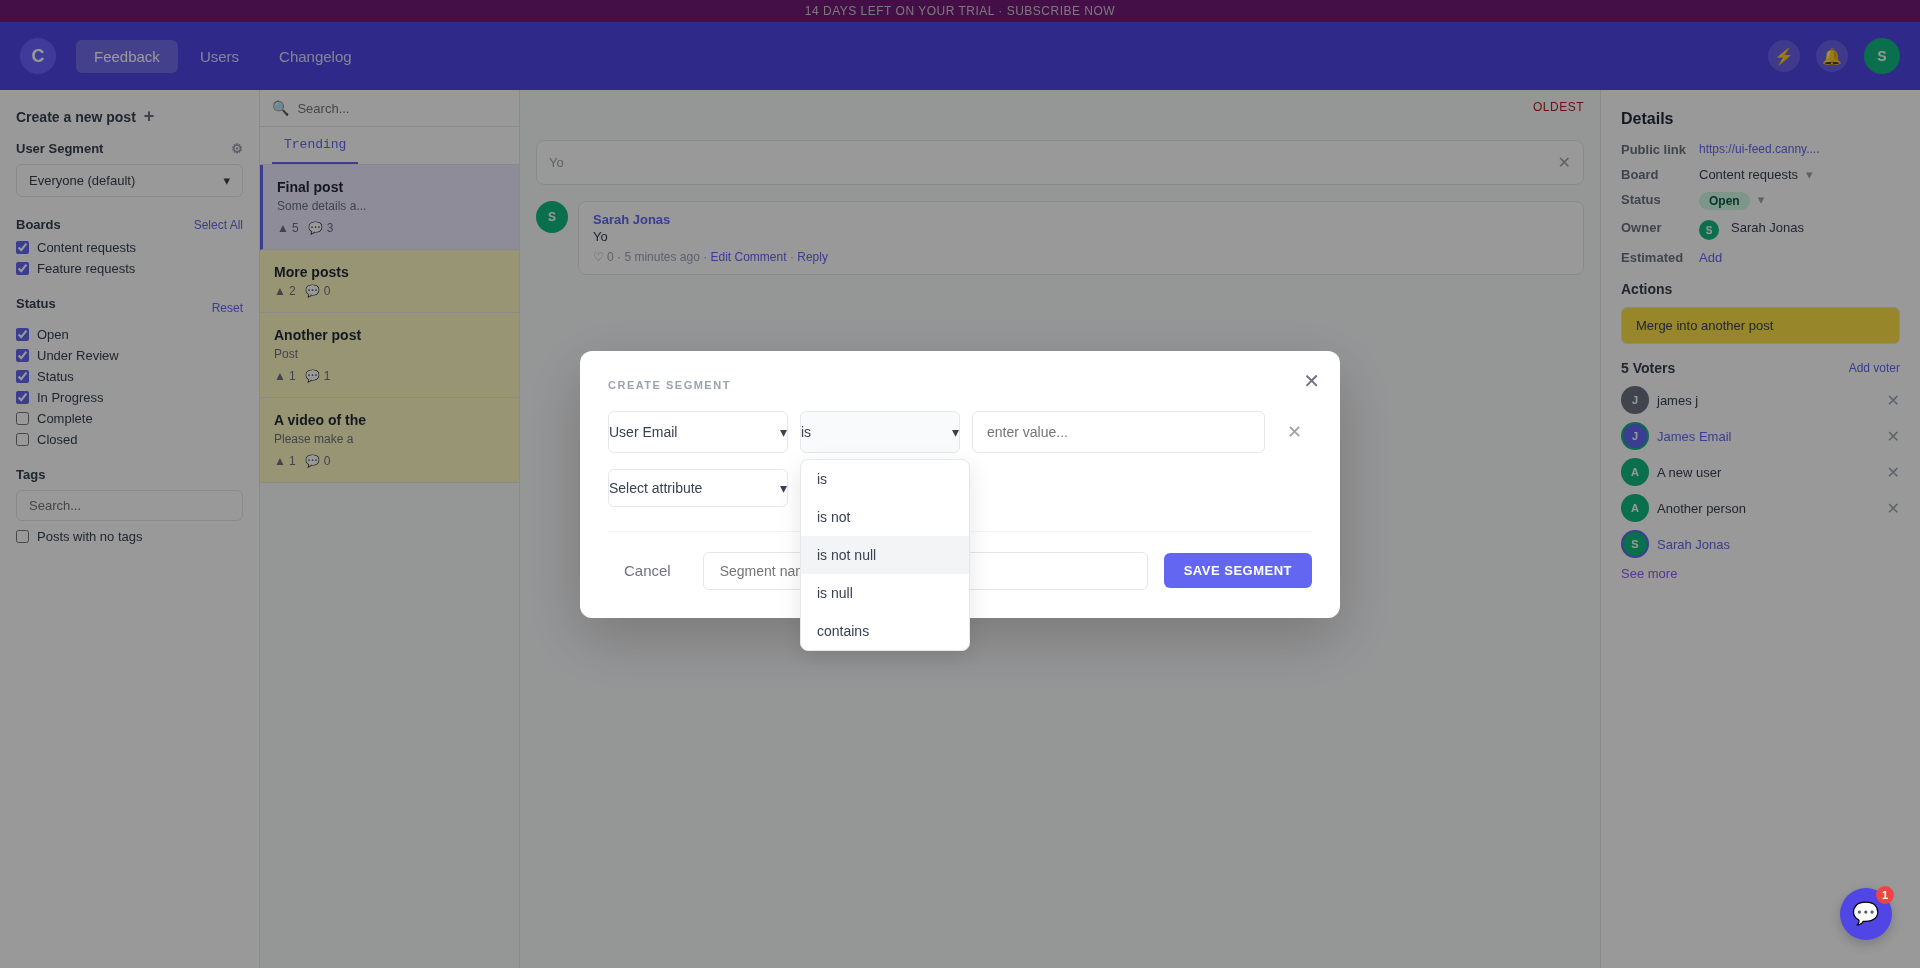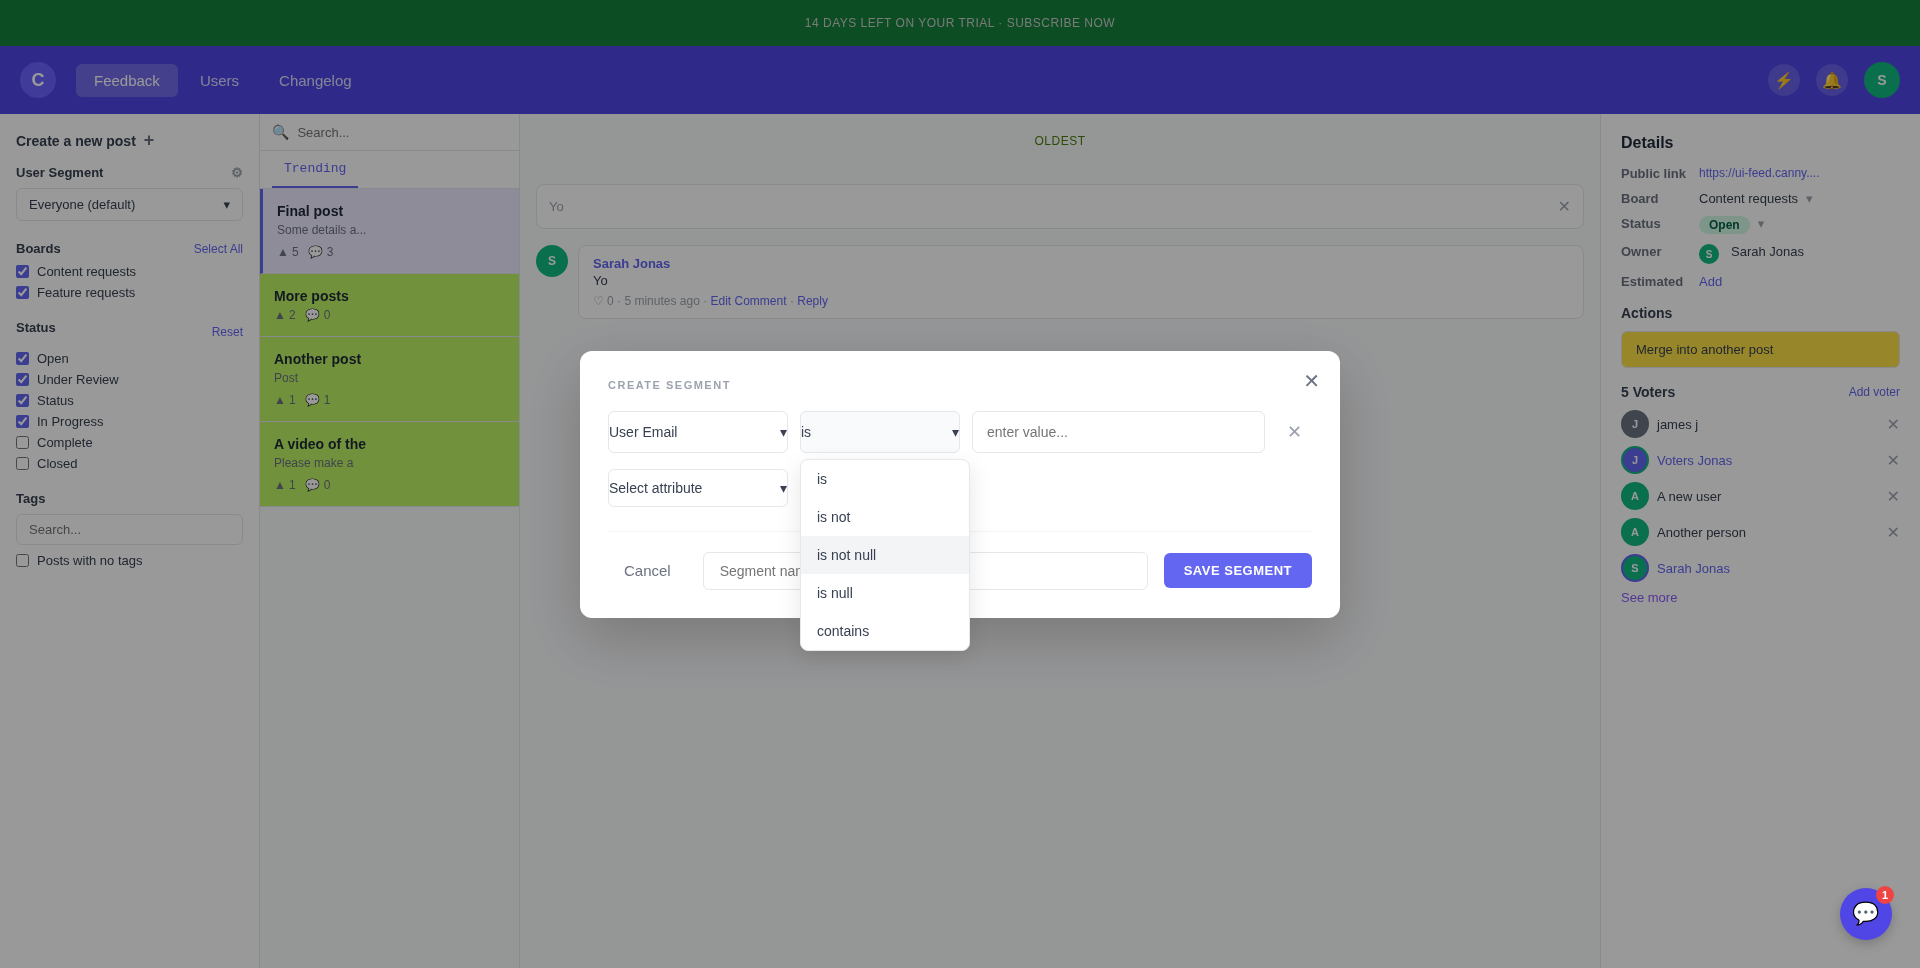--- a/index.html
+++ b/index.html
@@ -1,24 +1,24 @@
 <!DOCTYPE html>
 <html><head>
   <meta charset="utf-8">
   <style>
     * { box-sizing: border-box; margin: 0; padding: 0; }
     body { font-family: -apple-system, BlinkMacSystemFont, 'Segoe UI', sans-serif; background: #f3f4f6; height: 968px; overflow: hidden; position: relative; }
 
     
     .trial-bar {
-      background: #15803d;
+      background: #701a75;
       color: #ccc;
       text-align: center;
       font-size: 12px;
-      padding: 16px;
+      padding: 4px;
       letter-spacing: 0.5px;
     }
 
     
     .header {
       background: #4f46e5;
       display: flex;
       align-items: center;
       padding: 0 20px;
       height: 68px;
@@ -157,21 +157,21 @@
       padding: 10px 12px;
       font-size: 13px;
       color: #6b7280;
       cursor: pointer;
       border-bottom: 2px solid transparent;
     }
     .tab-item.active { color: #6366f1; border-bottom-color: #6366f1; font-family: Liberation Mono, monospace; }
     .post-card {
       padding: 14px 14px;
       border-bottom: 1px solid #e5e7eb;
-      background: #bef264;
+      background: #fef9c3;
       cursor: pointer;
     }
     .post-card.selected { background: #ede9fe; border-left: 3px solid #6366f1; }
     .post-card-title { font-size: 14px; font-weight: 600; color: #1f2937; margin-bottom: 4px; }
     .post-card-sub { font-size: 12px; color: #6b7280; margin-bottom: 8px; }
     .post-card-meta { display: flex; align-items: center; gap: 10px; font-size: 12px; color: #6b7280; }
     .vote-badge { display: flex; align-items: center; gap: 3px; }
 
     
     .main-content {
@@ -390,22 +390,22 @@
       background: white; border: 1px solid #e5e7eb;
       border-radius: 8px; padding: 10px 14px; flex: 1;
     }
     .comment-author { font-size: 13px; font-weight: 600; color: #6366f1; }
     .comment-text { font-size: 13px; color: #374151; margin-top: 2px; }
     .comment-meta { font-size: 12px; color: #9ca3af; margin-top: 6px; }
     .comment-meta a { color: #6366f1; text-decoration: none; }
 
     
     .oldest-label {
-      text-align: center; font-size: 12px; color: #4d7c0f;
-      padding: 20px 16px;
+      text-align: right; font-size: 12px; color: #b91c1c;
+      padding: 10px 16px;
       text-transform: uppercase; letter-spacing: 0.5px;
     }
   </style>
 </head>
 <body>
 
 <div class="trial-bar">
   <span>14 DAYS LEFT ON YOUR TRIAL · SUBSCRIBE NOW</span>
 </div>
 
@@ -590,21 +590,21 @@
       <div class="voters-title">5 Voters</div>
       <div class="add-voter">Add voter</div>
     </div>
     <div class="voter-row">
       <div class="voter-avatar" style="background:#6b7280">J</div>
       <span class="voter-name">james j</span>
       <span class="voter-remove">✕</span>
     </div>
     <div class="voter-row">
       <div class="voter-avatar" style="background:#6366f1;border:2px solid #10b981">J</div>
-      <a class="voter-name voter-name-link" href="#">Voters Jonas</a>
+      <a class="voter-name voter-name-link" href="#">James Email</a>
       <span class="voter-remove">✕</span>
     </div>
     <div class="voter-row">
       <div class="voter-avatar" style="background:#10b981">A</div>
       <span class="voter-name">A new user</span>
       <span class="voter-remove">✕</span>
     </div>
     <div class="voter-row">
       <div class="voter-avatar" style="background:#10b981">A</div>
       <span class="voter-name">Another person</span>

